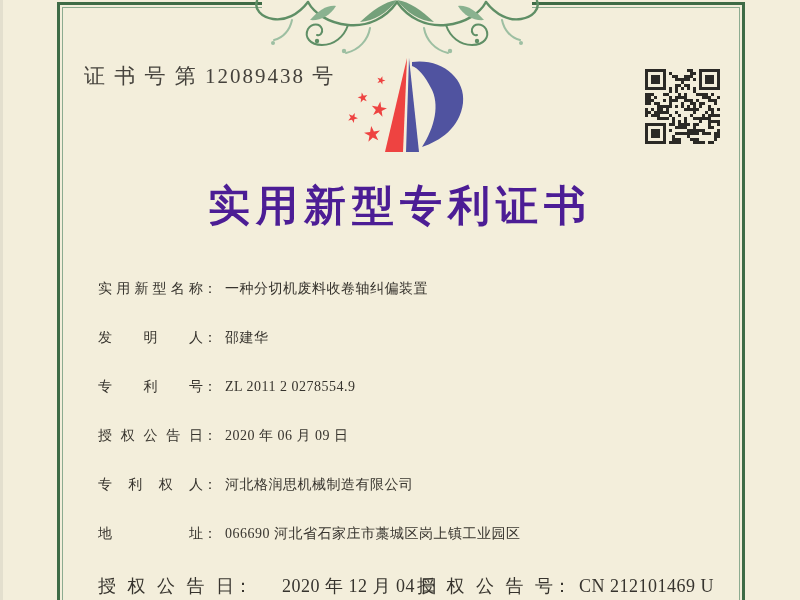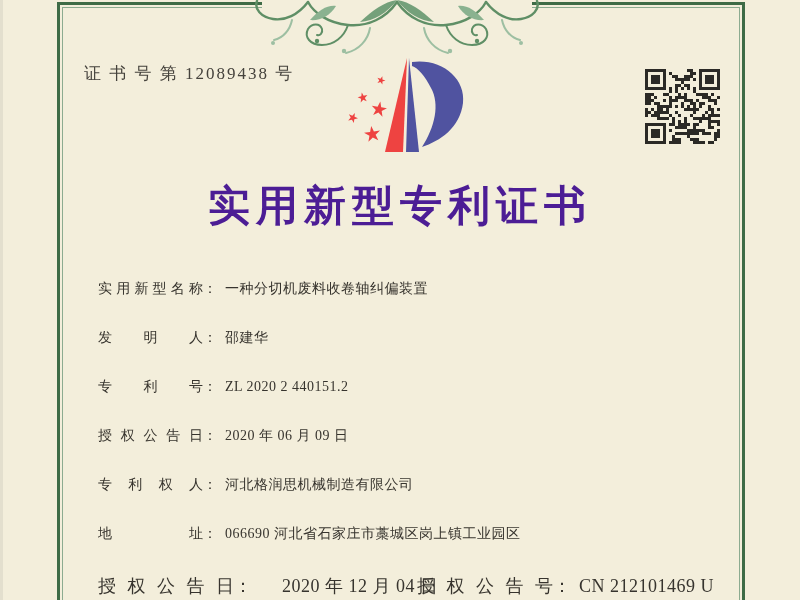--- a/index.html
+++ b/index.html
@@ -13,21 +13,21 @@
   
   .frame{
     position:absolute; left:57px; top:2px; width:688px; height:660px;
     border:3px solid #3e6b46; box-sizing:border-box;
   }
   .frame::after{
     content:""; position:absolute; inset:2px; border:1px solid #8cab90;
   }
   .ornament{position:absolute; left:246px; top:0; width:302px; height:56px;}
   .cert-no{
-    position:absolute; left:84px; top:62px; font-size:17px; letter-spacing:2px; color:#45423c;
+    position:absolute; left:84px; top:62px; font-size:21px; letter-spacing:2px; color:#45423c;
   }
   .logo{position:absolute; left:335px; top:48px; width:135px; height:125px;}
   .qr{
     position:absolute; left:641px; top:65px; width:82px; height:82px;
     display:flex; align-items:center; justify-content:center;
   }
   .qr-grid{display:grid; grid-template-columns:repeat(25,3px); grid-auto-rows:3px;}
   .qr-grid b{display:block;}
   .qr-grid b.on{background:#2b2a26;}
   .title{
@@ -721,21 +721,21 @@
   <h1 class="title">实用新型专利证书</h1>
 
   <div class="fields" id="fields">
       <div class="row">
       <span class="label"><span class="label-text">实用新型名称</span><span class="colon">：</span></span><span class="value">一种分切机废料收卷轴纠偏装置</span>
     </div>
       <div class="row">
       <span class="label"><span class="label-text">发明人</span><span class="colon">：</span></span><span class="value">邵建华</span>
     </div>
       <div class="row">
-      <span class="label"><span class="label-text">专利号</span><span class="colon">：</span></span><span class="value">ZL 2020 2 440151.2</span>
+      <span class="label"><span class="label-text">专利号</span><span class="colon">：</span></span><span class="value">ZL 2011 2 0278554.9</span>
     </div>
       <div class="row">
       <span class="label"><span class="label-text">授权公告日</span><span class="colon">：</span></span><span class="value">2020 年 06 月 09 日</span>
     </div>
       <div class="row">
       <span class="label"><span class="label-text">专利权人</span><span class="colon">：</span></span><span class="value">河北格润思机械制造有限公司</span>
     </div>
       <div class="row">
       <span class="label"><span class="label-text">地址</span><span class="colon">：</span></span><span class="value">066690 河北省石家庄市藁城区岗上镇工业园区</span>
     </div>

